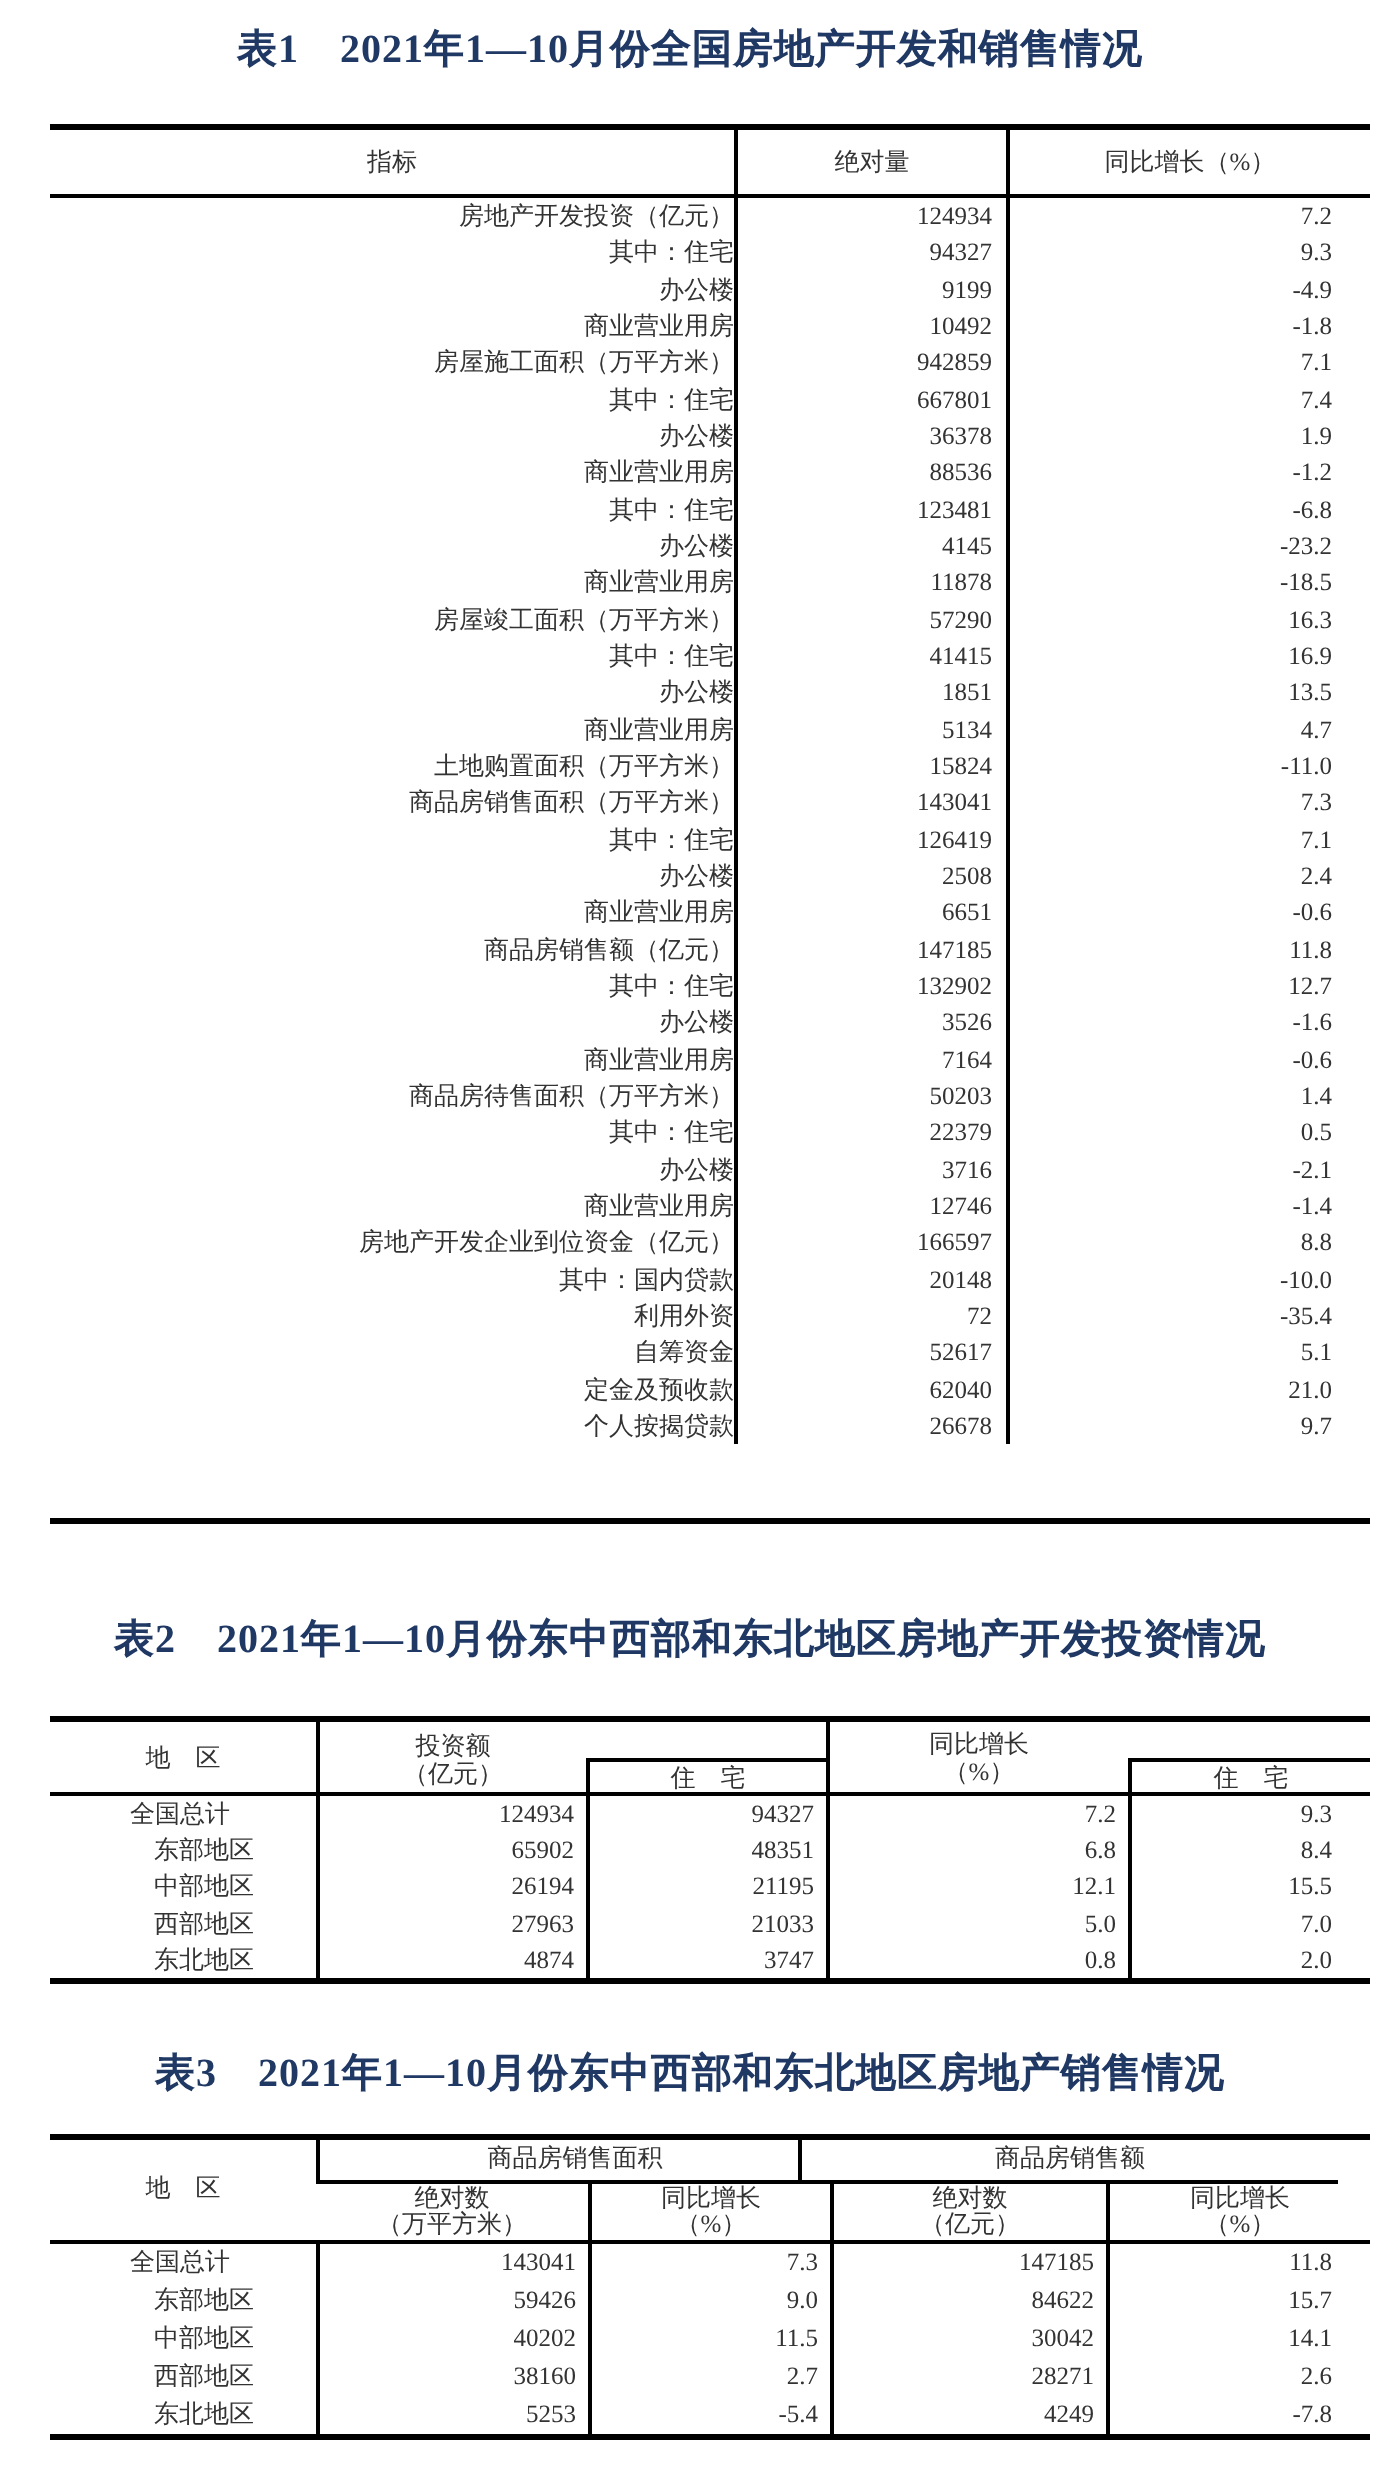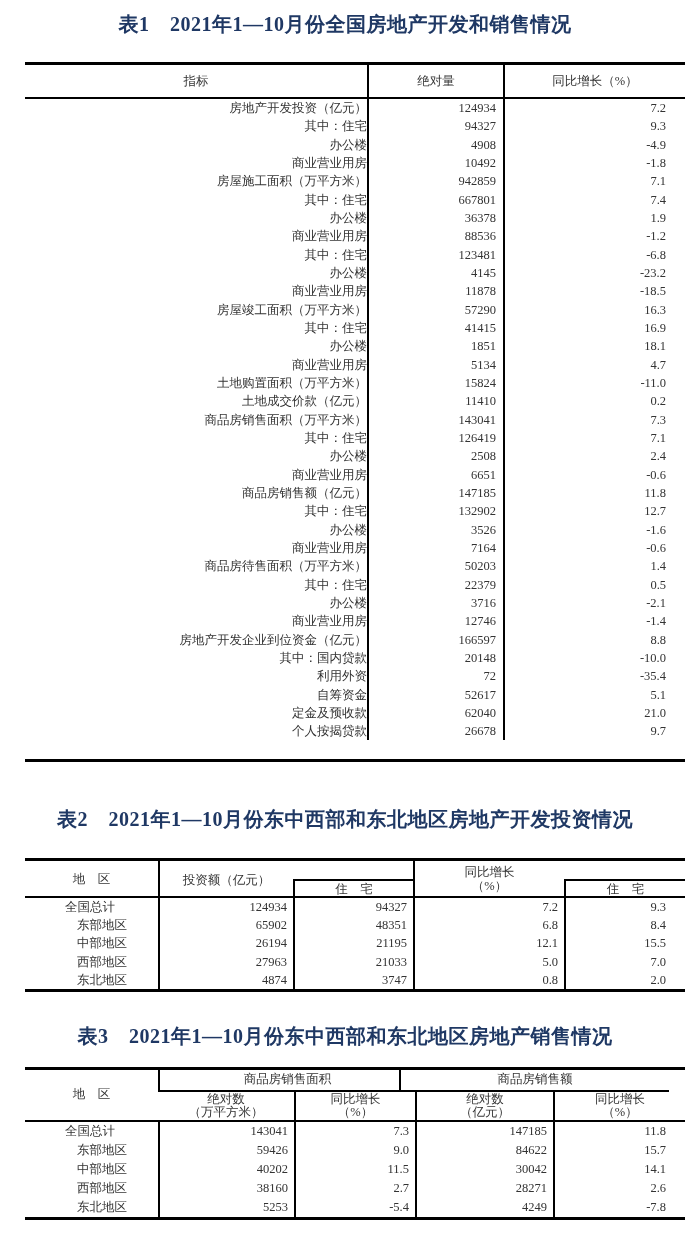--- a/index.html
+++ b/index.html
@@ -28,21 +28,21 @@
   .t1c1.ind2{padding-left:67px;}
   .t1c2{width:138px;border-left:2px solid #000;border-right:2px solid #000;text-align:right;padding-right:7px;}
   .t1c3{width:180px;text-align:right;padding-right:19px;}
   .t1head .t1c1{padding-left:0;}
   .t1head .t1c2,.t1head .t1c3{padding-right:0;text-align:left;justify-content:center;}
   
   .t2{top:858px;height:134px;}
   .t2head{position:relative;height:37px;border-bottom:2px solid #000;}
   .t2head div{position:absolute;display:flex;align-items:center;justify-content:center;text-align:center;line-height:14px;}
   .t2h-region{left:0;top:0;width:133px;height:35px;}
-  .t2h-invest{left:133px;top:0;width:135px;height:37px;border-left:2px solid #000;flex-direction:row;}
+  .t2h-invest{left:133px;top:0;width:135px;height:37px;border-left:2px solid #000;flex-direction:column;}
   .t2h-res1{left:268px;top:18px;width:120px;height:17px;border-top:2px solid #000;border-left:2px solid #000;}
   .t2h-growth{left:388px;top:0;width:151px;height:35px;border-left:2px solid #000;flex-direction:column;}
   .t2h-res2{left:539px;top:18px;width:121px;height:17px;border-top:2px solid #000;border-left:2px solid #000;}
   .t2r{display:flex;height:18.2px;line-height:18.2px;white-space:nowrap;}
   .t2c1{width:133px;padding-left:40px;}
   .t2c1.ind1{padding-left:52px;}
   .t2c2{width:135px;border-left:2px solid #000;text-align:right;padding-right:6px;}
   .t2c3{width:120px;border-left:2px solid #000;text-align:right;padding-right:6px;}
   .t2c4{width:151px;border-left:2px solid #000;text-align:right;padding-right:6px;}
   .t2c5{width:121px;border-left:2px solid #000;text-align:right;padding-right:19px;}
@@ -87,21 +87,21 @@
           <div class="t1c2">124934</div>
           <div class="t1c3">7.2</div>
         </div>
         <div class="t1r">
           <div class="t1c1 ind1">其中：住宅</div>
           <div class="t1c2">94327</div>
           <div class="t1c3">9.3</div>
         </div>
         <div class="t1r">
           <div class="t1c1 ind2">办公楼</div>
-          <div class="t1c2">4908</div>
+          <div class="t1c2">9199</div>
           <div class="t1c3">-4.9</div>
         </div>
         <div class="t1r">
           <div class="t1c1 ind2">商业营业用房</div>
           <div class="t1c2">10492</div>
           <div class="t1c3">-1.8</div>
         </div>
         <div class="t1r">
           <div class="t1c1 ind0">房屋施工面积（万平方米）</div>
           <div class="t1c2">942859</div>
@@ -143,36 +143,31 @@
           <div class="t1c3">16.3</div>
         </div>
         <div class="t1r">
           <div class="t1c1 ind1">其中：住宅</div>
           <div class="t1c2">41415</div>
           <div class="t1c3">16.9</div>
         </div>
         <div class="t1r">
           <div class="t1c1 ind2">办公楼</div>
           <div class="t1c2">1851</div>
-          <div class="t1c3">18.1</div>
+          <div class="t1c3">13.5</div>
         </div>
         <div class="t1r">
           <div class="t1c1 ind2">商业营业用房</div>
           <div class="t1c2">5134</div>
           <div class="t1c3">4.7</div>
         </div>
         <div class="t1r">
           <div class="t1c1 ind0">土地购置面积（万平方米）</div>
           <div class="t1c2">15824</div>
           <div class="t1c3">-11.0</div>
-        </div>
-        <div class="t1r">
-          <div class="t1c1 ind0">土地成交价款（亿元）</div>
-          <div class="t1c2">11410</div>
-          <div class="t1c3">0.2</div>
         </div>
         <div class="t1r">
           <div class="t1c1 ind0">商品房销售面积（万平方米）</div>
           <div class="t1c2">143041</div>
           <div class="t1c3">7.3</div>
         </div>
         <div class="t1r">
           <div class="t1c1 ind1">其中：住宅</div>
           <div class="t1c2">126419</div>
           <div class="t1c3">7.1</div>

